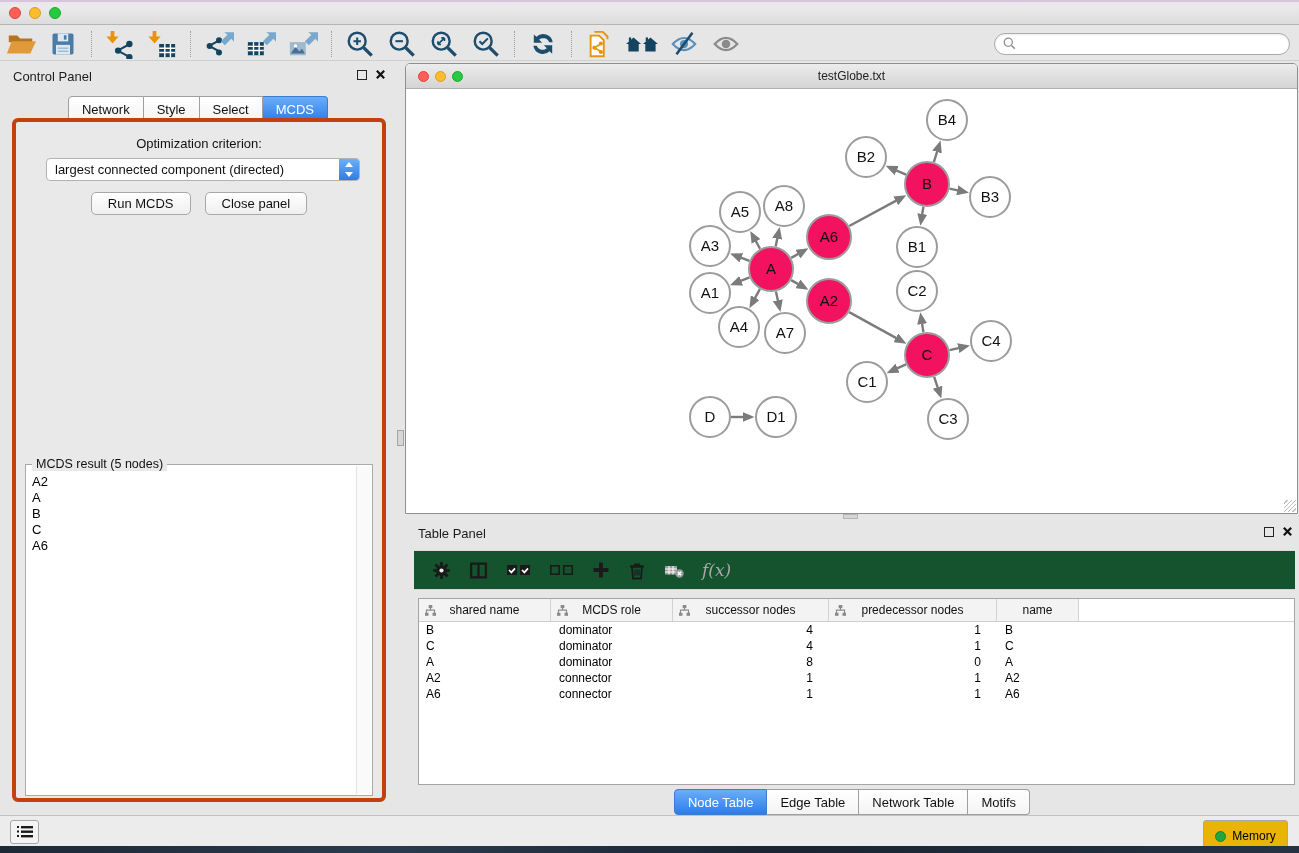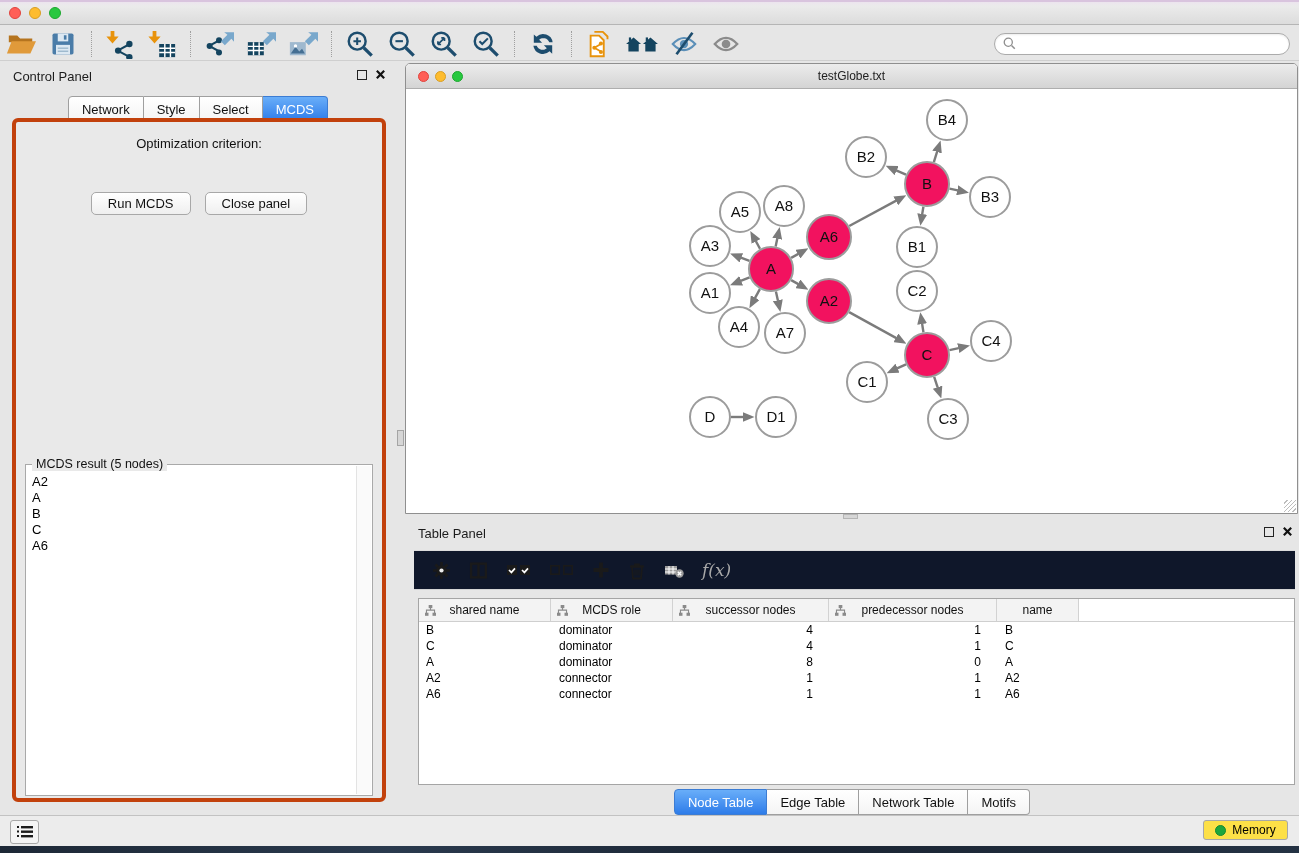--- a/index.html
+++ b/index.html
@@ -88,21 +88,21 @@
     background:repeating-linear-gradient(135deg, transparent 0 2px, #bdbdbd 2px 3px); }
   .v-handle { position:absolute; left:397px; top:430px; width:7px; height:16px;
     background:#d6d6d6; border:1px solid #a5a5a5; }
   .h-handle { position:absolute; left:843px; top:514px; width:15px; height:5px;
     background:#d6d6d6; border:1px solid #b5b5b5; }
 
   
   .table-panel { position:absolute; left:405px; top:520px; width:894px; height:295px; }
   .tp-header { position:relative; height:26px; display:flex; align-items:center; }
   .tp-toolbar { position:absolute; left:9px; right:4px; top:30px; height:40px;
-    background:#0f172a; border-top:1px solid #dcdcdc; border-bottom:1px solid #d4d4d4;
+    background:#14532d; border-top:1px solid #dcdcdc; border-bottom:1px solid #d4d4d4;
     display:flex; align-items:center; gap:18px; padding-left:18px; }
   .tico { display:flex; align-items:center; justify-content:center; height:24px; }
   .fx-label { font-family:"DejaVu Serif", serif; font-style:italic; font-size:17px; color:#a9a9a9; }
   .tp-table { position:absolute; left:13px; top:78px; width:877px; height:187px;
     background:#fff; border:1px solid #a5a5a5; overflow:hidden; }
   .thead { display:flex; height:23px; border-bottom:1px solid #cfcfcf; font-size:12px; color:#111; }
   .th { position:relative; background:#f3f3f3; border-right:1px solid #d2d2d2;
     display:flex; align-items:center; justify-content:center; }
   .th .colicon { position:absolute; left:6px; top:6px; }
   .th.c0{width:132px} .th.c1{width:122px} .th.c2{width:156px} .th.c3{width:168px} .th.c4{width:82px}
@@ -113,22 +113,22 @@
   .td.c2{width:156px;} .td.c3{width:168px;} .td.c4{width:82px; padding-left:8px;}
   .td.num { text-align:right; padding-right:16px; }
   .tp-tabs { position:absolute; left:0; right:0; top:269px; }
 
   
   .statusbar { position:absolute; left:0; top:815px; width:1299px; height:31px;
     background:#ececec; border-top:1px solid #c2c2c2; }
   .list-btn { position:absolute; left:10px; top:4px; width:29px; height:24px;
     background:#f4f4f4; border:1px solid #a8a8a8; border-radius:3px;
     display:flex; align-items:center; justify-content:center; }
-  .memory-btn { position:absolute; right:11px; top:4px; width:85px; height:20px;
-    background:#fde047; border:1px solid #a8a8a8; border-radius:3px;
+  .memory-btn { position:absolute; right:11px; top:4px; width:85px; height:32px;
+    background:#eab308; border:1px solid #a8a8a8; border-radius:3px;
     display:flex; align-items:center; justify-content:center; gap:6px;
     font-size:12px; color:#000; }
   .memory-dot { width:11px; height:11px; border-radius:50%; background:#1fa63c;
     border:1px solid #158a2e; }
   .desktop-strip { position:absolute; left:0; top:846px; width:1299px; height:7px;
     background:linear-gradient(90deg,#1d2836,#2a3a4e 30%,#1a2432 60%,#243243); }
 </style>
 </head>
 <body>
 
@@ -301,20 +301,27 @@
       </span>
     </div>
     <div class="tabs cp-tabs">
       <div class="tab">Network</div>
       <div class="tab">Style</div>
       <div class="tab">Select</div>
       <div class="tab active">MCDS</div>
     </div>
     <div class="cp-pane">
       <div class="opt-label">Optimization criterion:</div>
+      <div class="dropdown">
+        <span class="dd-text">largest connected component (directed)</span>
+        <span class="stepper">
+            <span class="up"></span>
+            <span class="down"></span>
+          </span>
+      </div>
       <div class="cp-buttons">
         <button class="btn">Run MCDS</button>
         <button class="btn">Close panel</button>
       </div>
       <div class="fieldset">
         <span class="legend">MCDS result (5 nodes)</span>
         <div class="mcds-list">
             <div class="mcds-item">A2</div>
             <div class="mcds-item">A</div>
             <div class="mcds-item">B</div>

